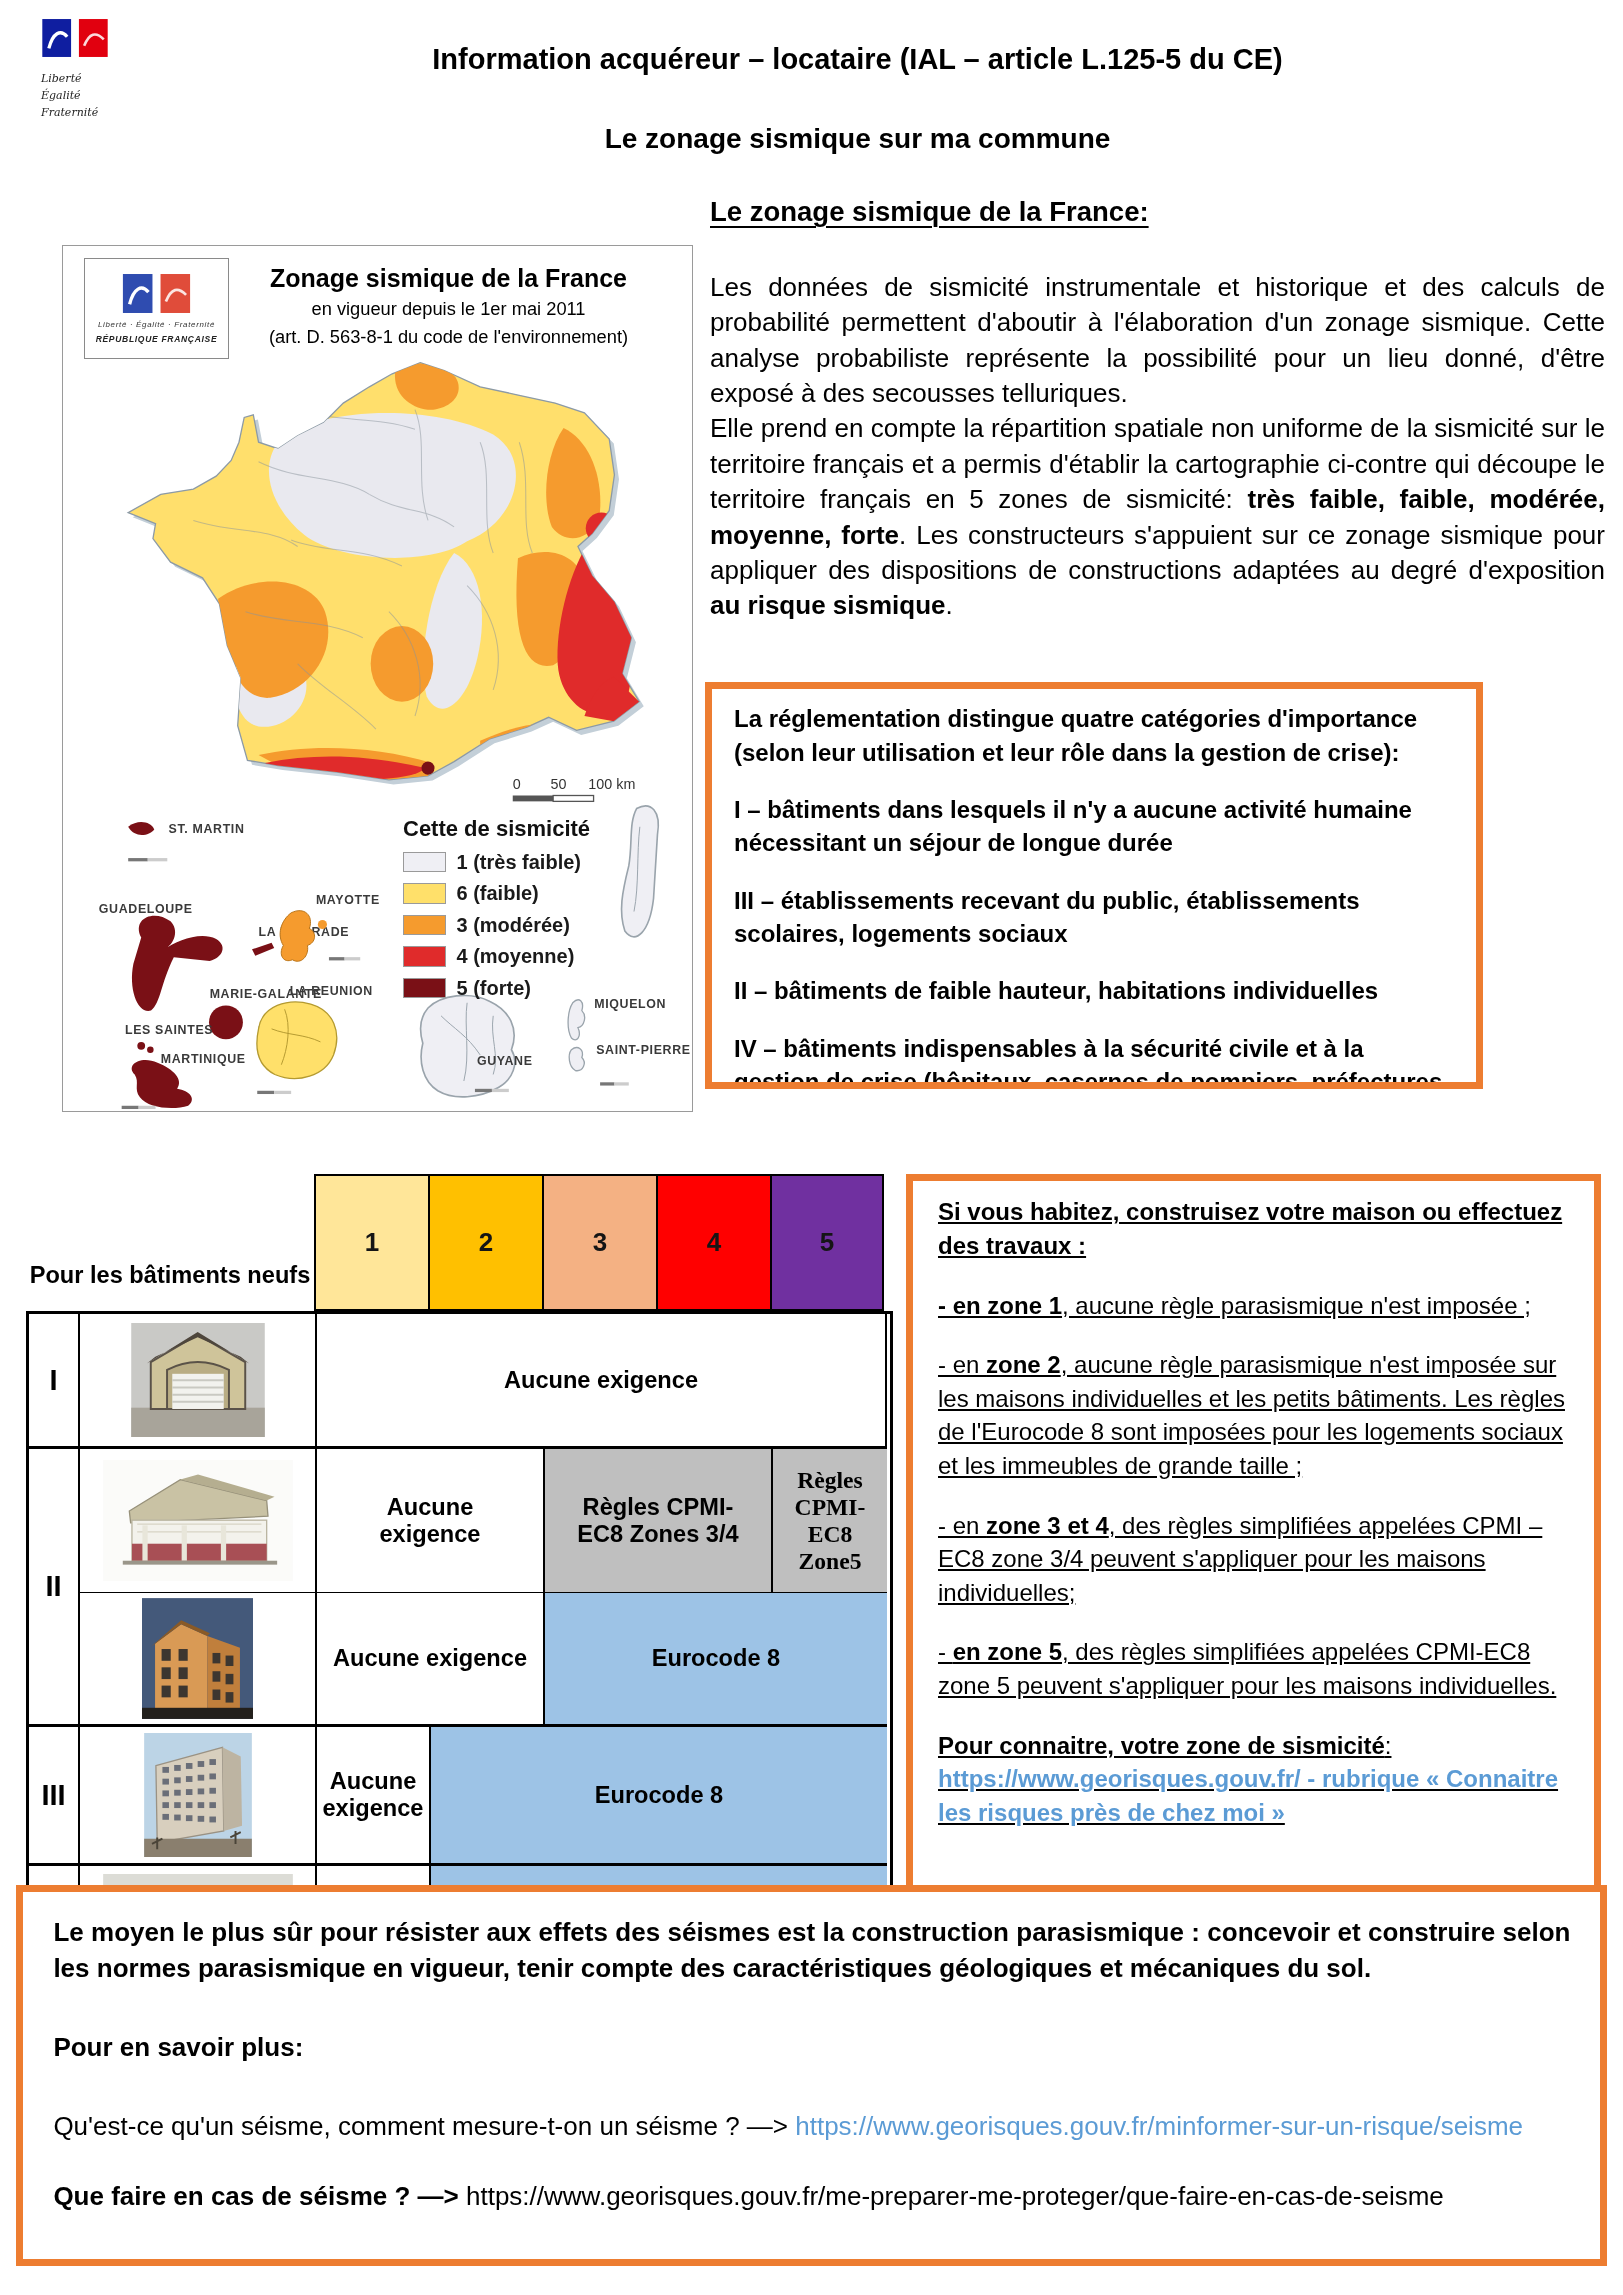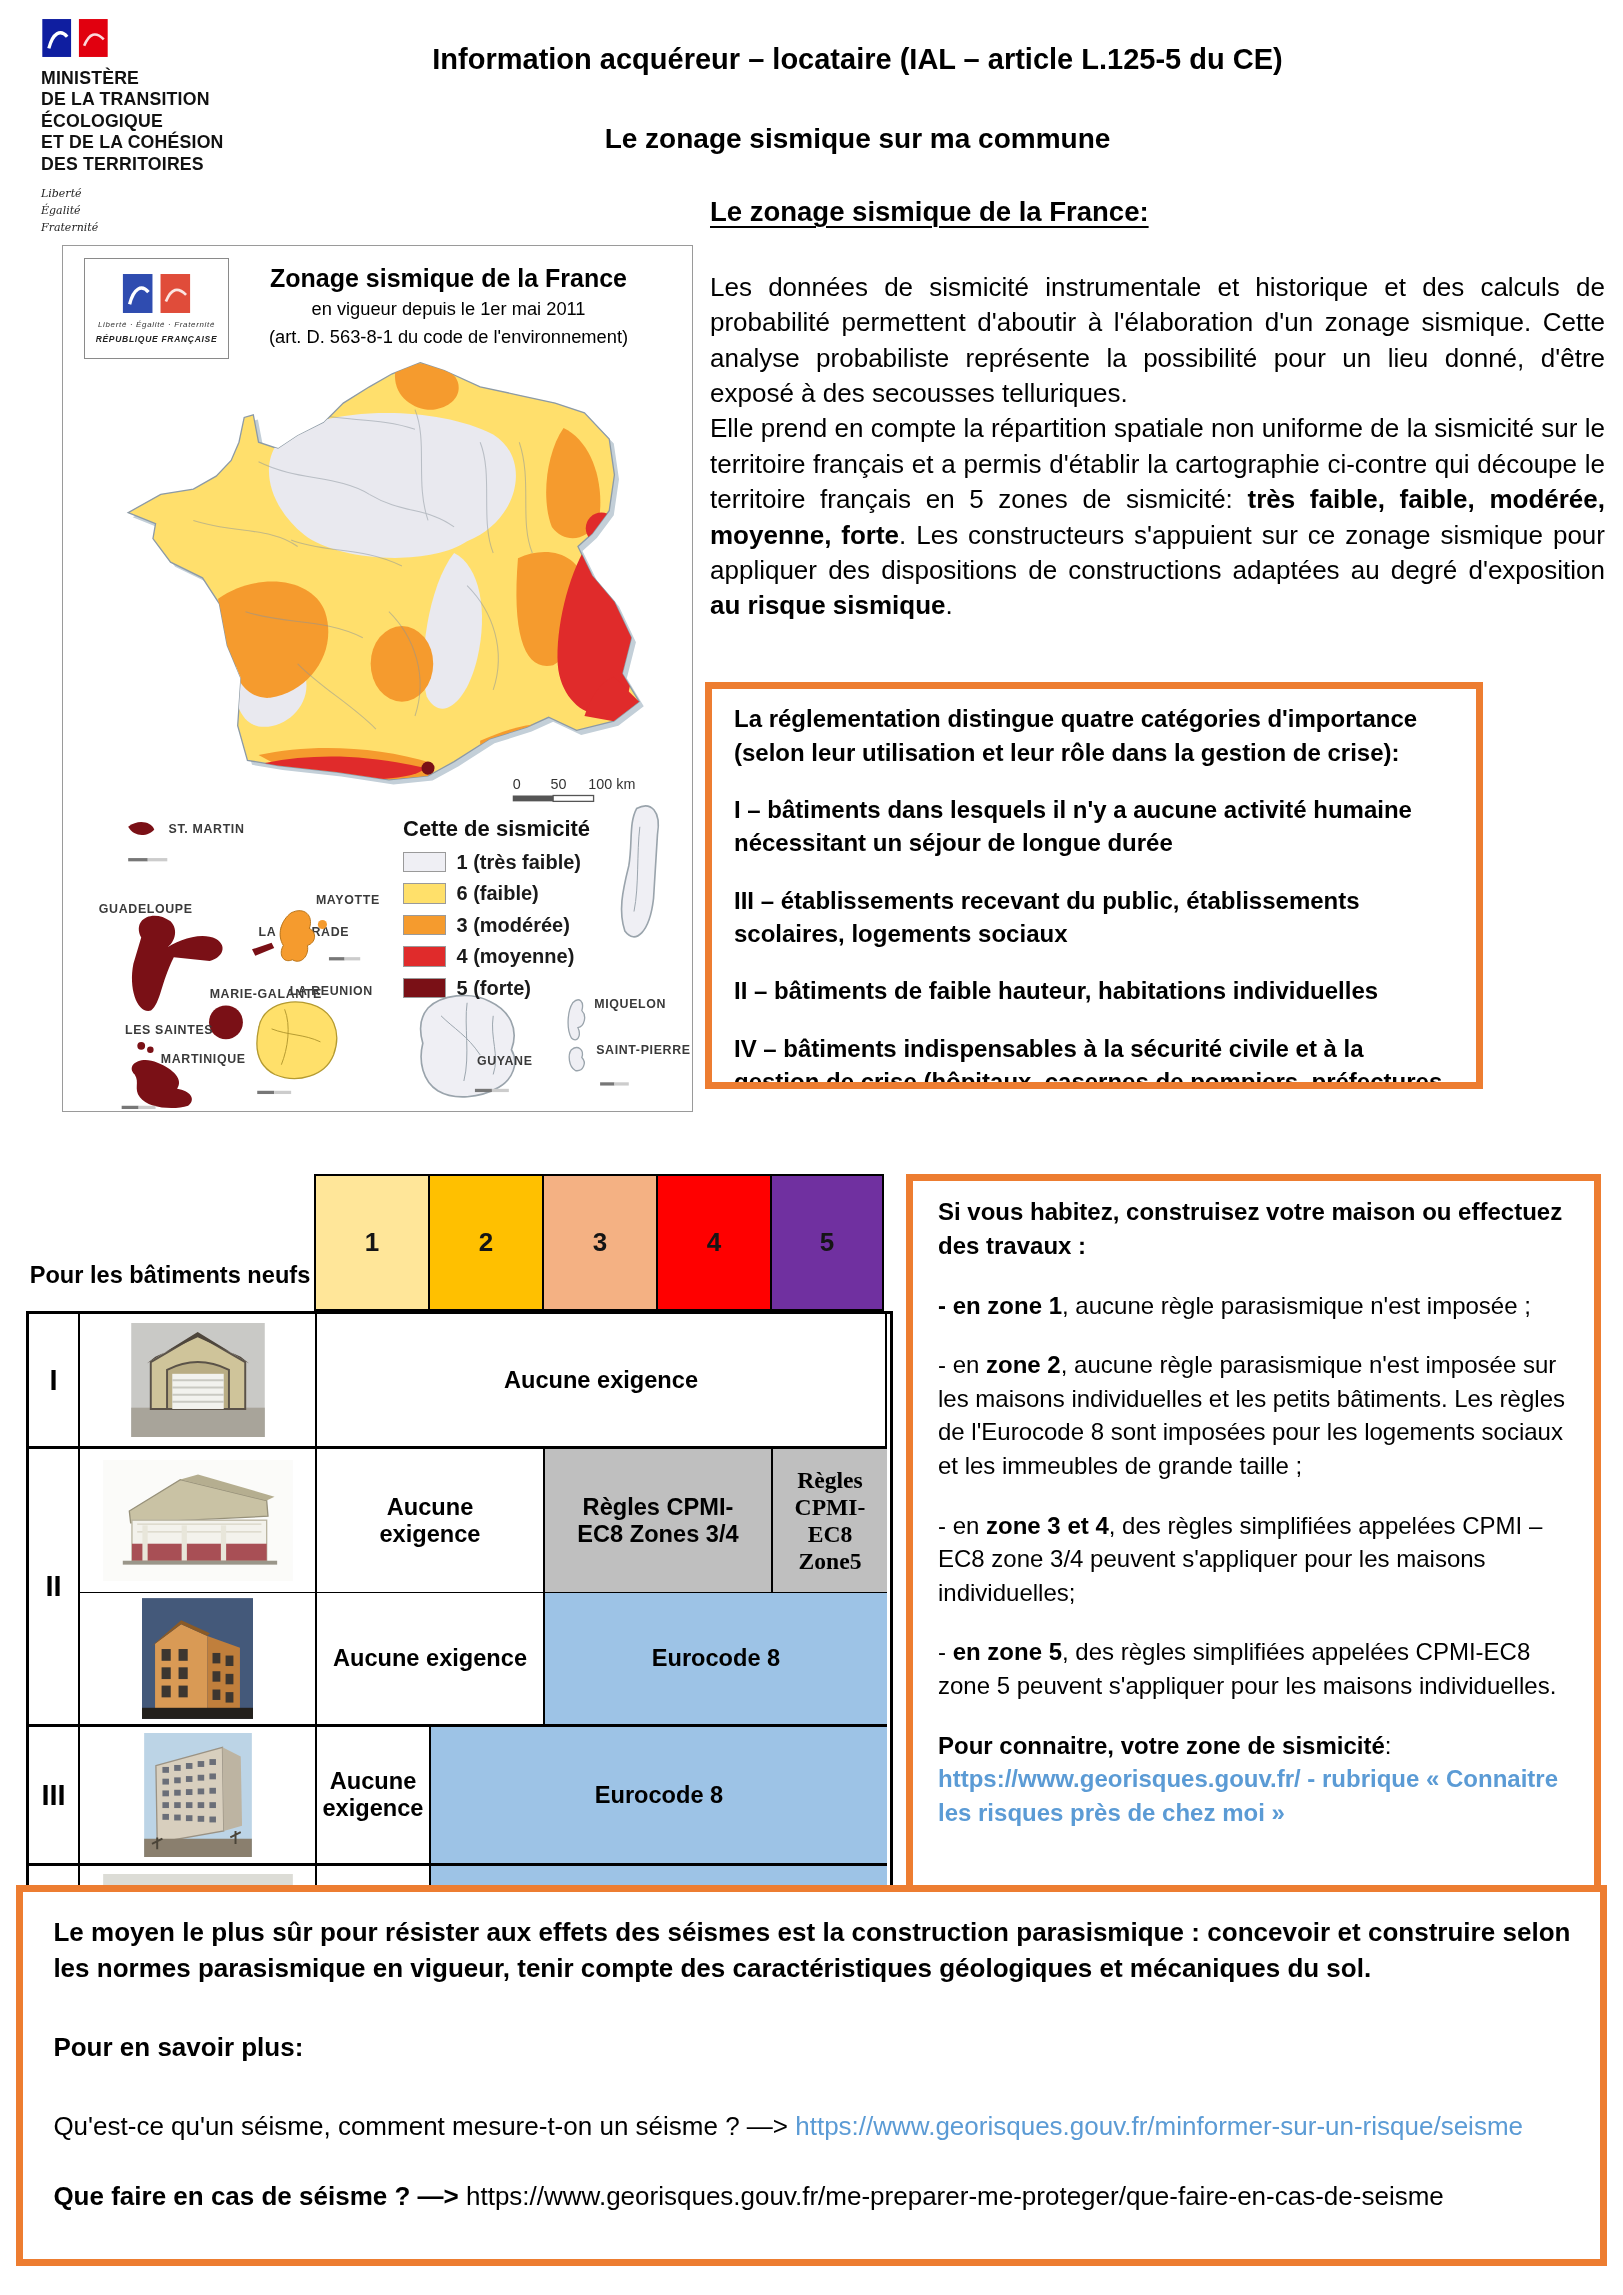--- a/index.html
+++ b/index.html
@@ -36,21 +36,21 @@
   .intro h3 { margin:0; font-size:27.5px; font-weight:bold; text-decoration:underline; text-underline-offset:5.2px; text-decoration-thickness:2px; }
   .intro p { margin:0; font-size:26px; line-height:1.36; text-align:justify; }
   .intro .p1 { margin-top:42px; }
 
   
   .obox { border:7.2px solid #ED7D31; background:#fff; box-sizing:border-box; }
   .importance-box { position:absolute; left:705px; top:682px; width:778px; height:407px;
     padding:13px 22px; font-size:24px; font-weight:bold; line-height:1.4; overflow:hidden; }
   .importance-box p { margin:0 0 23.6px 0; }
   .zone-box { position:absolute; left:906px; top:1174px; width:695px; height:828px;
-    padding:14.4px 25px; font-size:24px; line-height:1.4; overflow:hidden; }
+    padding:14.4px 25px; font-size:24px; line-height:1.4; overflow:hidden;text-decoration:underline; }
   .zone-box p { margin:0 0 26px 0; }
   .bottom-box { position:absolute; left:16.4px; top:1885px; width:1591px; height:381px;
     padding:22px 30px; font-size:26px; line-height:1.4; overflow:hidden; }
   .bottom-box .p1 { margin:0; font-weight:bold; text-align:justify; }
   .bottom-box .more { margin:42px 0 0 0; font-weight:bold; }
   .bottom-box .q { margin:43px 0 0 0; }
   .bottom-box .q2 { margin:33px 0 0 0; }
   .link { color:#5B9BD5; font-weight:bold; text-decoration:none; }
   .link.plainweight { font-weight:normal; }
   b.run { font-weight:bold; }
@@ -82,27 +82,20 @@
 
 <div class="page">
 
   <div class="ministry">
     <svg width="68" height="42" viewBox="0 0 104 64">
       <rect x="2" y="3" width="44" height="58" fill="#0F1EA0"></rect>
       <path d="M12 48 C 18 24 30 18 40 30" stroke="#fff" stroke-width="5" fill="none"></path>
       <rect x="58" y="3" width="44" height="58" fill="#E1000F"></rect>
       <path d="M66 44 C 74 24 84 22 96 34" stroke="#fff" stroke-width="4" fill="none" opacity=".85"></path>
     </svg>
-    <div class="min-name">
-      <div>MINISTÈRE</div>
-      <div>DE LA TRANSITION</div>
-      <div>ÉCOLOGIQUE</div>
-      <div>ET DE LA COHÉSION</div>
-      <div>DES TERRITOIRES</div>
-    </div>
     <div class="motto">
       <div>Liberté</div>
       <div>Égalité</div>
       <div>Fraternité</div>
     </div>
   </div>
 
   <div class="doc-title">Information acquéreur – locataire (IAL – article L.125-5 du CE)</div>
   <div class="doc-subtitle">Le zonage sismique sur ma commune</div>
 

